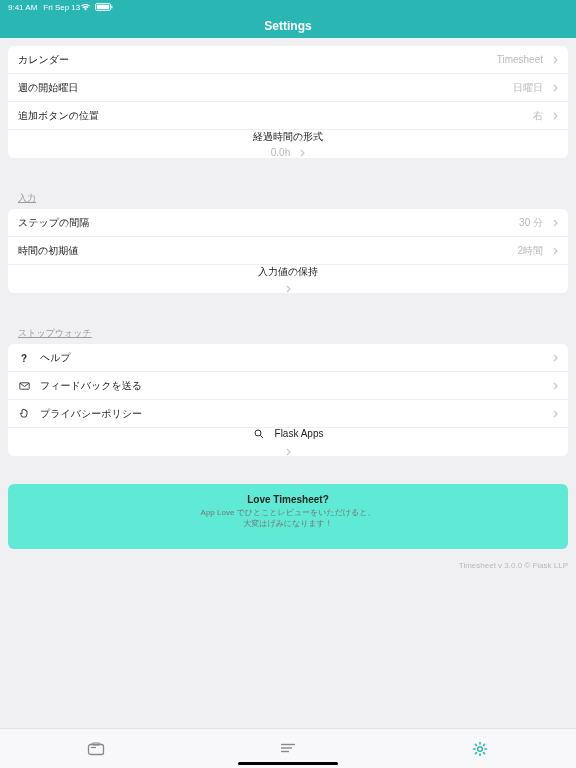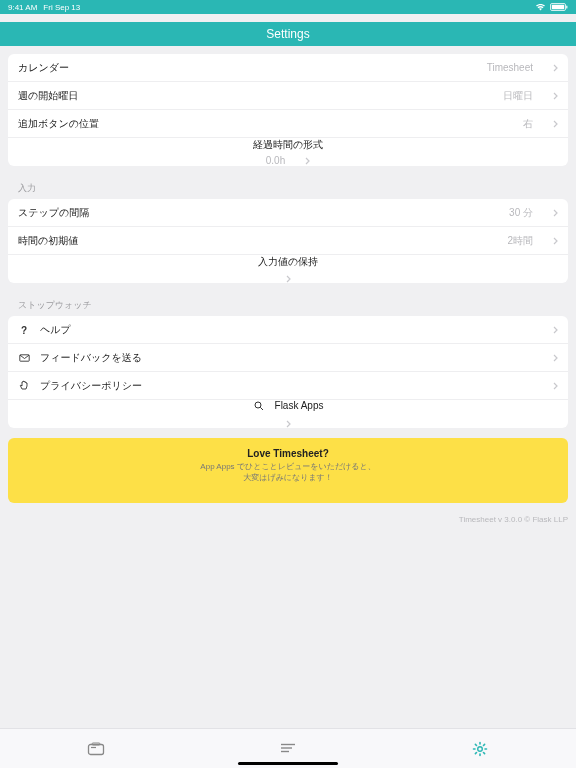--- a/index.html
+++ b/index.html
@@ -1,36 +1,36 @@
 <!DOCTYPE html>
 <html><head>
 <meta charset="utf-8">
 <style>
 * { margin: 0; padding: 0; box-sizing: border-box; font-family: -apple-system, "Helvetica Neue", Arial, sans-serif; }
 html, body { width: 576px; height: 768px; overflow: hidden; background: #f0f0f2; }
-.status-bar { height: 14px; background: #2ab7b4; color: #fff; display: flex; align-items: center; justify-content: space-between; padding: 0 8px; font-size: 8px; font-weight: 500; }
+.status-bar { height: 14px; background: #2ab7b4; color: #fff; display: flex; align-items: center; padding: 0 8px; font-size: 8px; font-weight: 500; }
 .status-left { display: flex; gap: 6px; }
 .status-right { display: flex; align-items: center; gap: 4px; }
 .wifi-icon, .battery-icon { display: inline-block; }
 .wifi-icon svg, .battery-icon svg { display: block; }
-.header { height: 24px; background: #2ab7b4; color: #fff; display: flex; align-items: center; justify-content: center; font-size: 12px; font-weight: 400; margin-top: 8px; }
+.header { height: 24px; background: #2ab7b4; color: #fff; display: flex; align-items: center; justify-content: center; font-size: 12px; font-weight: 700; }
 .content { padding: 8px 8px 0 8px; overflow-y: auto; height: calc(768px - 14px - 24px - 40px); }
-.group { background: #fff; border-radius: 6px; margin-bottom: 10px; overflow: hidden; }
-.group-header { font-size: 9px; color: #9a9a9e; padding: 6px 10px 4px; }
+.group { background: #fff; border-radius: 6px; margin-bottom: 28px; overflow: hidden; }
+.group-header { font-size: 9px; color: #9a9a9e; padding: 6px 10px 4px; text-decoration: underline; }
 .row { display: flex; align-items: center; justify-content: space-between; padding: 0 10px; height: 28px; border-bottom: 1px solid #eeeef0; cursor: pointer; }
 .row:last-child { border-bottom: none; flex-direction: column; }
 .row-left { display: flex; align-items: center; gap: 10px; }
 .row-label { font-size: 10px; color: #222; }
-.row-right { display: flex; align-items: center; gap: 20px; }
+.row-right { display: flex; align-items: center; gap: 10px; }
 .row-value { font-size: 10px; color: #b8b8bc; }
 .chevron { color: #c8c8cc; }
 .chevron svg { display: block; }
 .icon { width: 12px; display: flex; justify-content: center; color: #333; }
 .icon svg { display: block; }
-.promo { background: #fde047; border-radius: 6px; text-align: center; padding: 10px 12px 12px; margin-bottom: 8px; }
+.promo { background: #5eead4; border-radius: 6px; text-align: center; padding: 10px 12px 12px; margin-bottom: 8px; }
 .promo-title { font-size: 10px; font-weight: 700; margin-bottom: 2px; color: #222; }
 .promo-text { font-size: 8px; color: #777; line-height: 1.4; margin-bottom: 8px; }
 .promo-btn { display: inline-block; background: #2ab7b4; color: #fff; border: none; border-radius: 12px; padding: 5px 18px; font-size: 9px; font-weight: 500; cursor: pointer; }
 .footer-text { text-align: right; font-size: 8px; color: #b8b8bc; padding: 4px 0 12px; }
 .tab-bar { position: absolute; bottom: 0; left: 0; width: 576px; height: 40px; background: #f8f8fa; border-top: 1px solid #e2e2e6; display: flex; align-items: center; justify-content: space-around; }
 .tab { width: 33.3%; display: flex; justify-content: center; color: #888; cursor: pointer; }
 .tab.active { color: #2ab7b4; }
 .home-indicator { position: absolute; bottom: 3px; left: 50%; transform: translateX(-50%); width: 100px; height: 3px; background: #000; border-radius: 2px; }
 </style>
 </head>
@@ -231,21 +231,21 @@
               <path d="M1 1 L4 4 L1 7" fill="none" stroke="currentColor" stroke-width="1.2"></path>
             </svg>
           </span>
         </div>
     </div>
   </div>
 
   <div class="promo">
     <div class="promo-title">Love Timesheet?</div>
     <div class="promo-text">
-      <span>App Apps でひとことレビューをいただけると、</span><br>
+      <span>App Love でひとことレビューをいただけると、</span><br>
       <span>大変はげみになります！</span>
     </div>
   </div>
 
   <div class="footer-text">Timesheet v 3.0.0 © Flask LLP</div>
 </div>
 
 <div class="tab-bar">
   <div class="tab">
     <svg width="18" height="14" viewBox="0 0 18 14">

